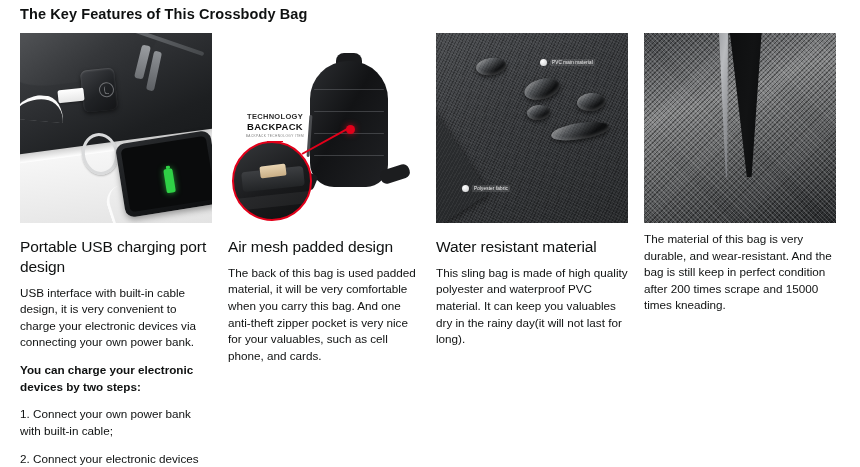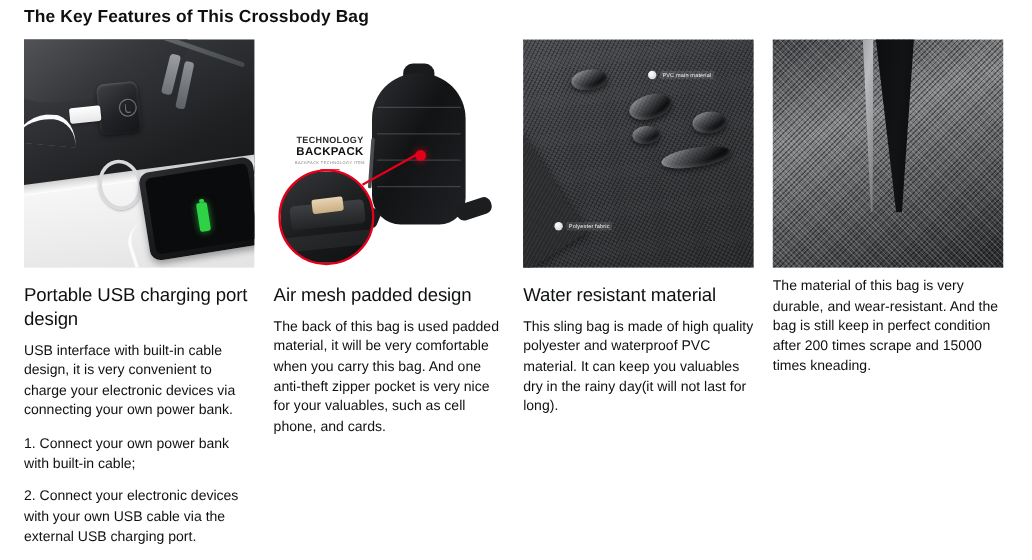--- a/index.html
+++ b/index.html
@@ -465,20 +465,21 @@
         <div class="phone">
           <div class="screen">
             <div class="batt"></div>
           </div>
         </div>
         <div class="cable2"></div>
       </div>
       <div class="col-title">Portable USB charging port design</div>
       <div class="col-body">
         <p>USB interface with built-in cable design, it is very convenient to charge your electronic devices via connecting your own power bank.</p>
+        <p class="b">You can charge your electronic devices by two steps:</p>
         <p>1. Connect your own power bank with built-in cable;</p>
         <p>2. Connect your electronic devices with your own USB cable via the external USB charging port.</p>
       </div>
     </div>
 
     <div class="col">
       <div class="media img2">
         <div class="bphandle"></div>
         <div class="bp"></div>
         <div class="seam s1"></div>

